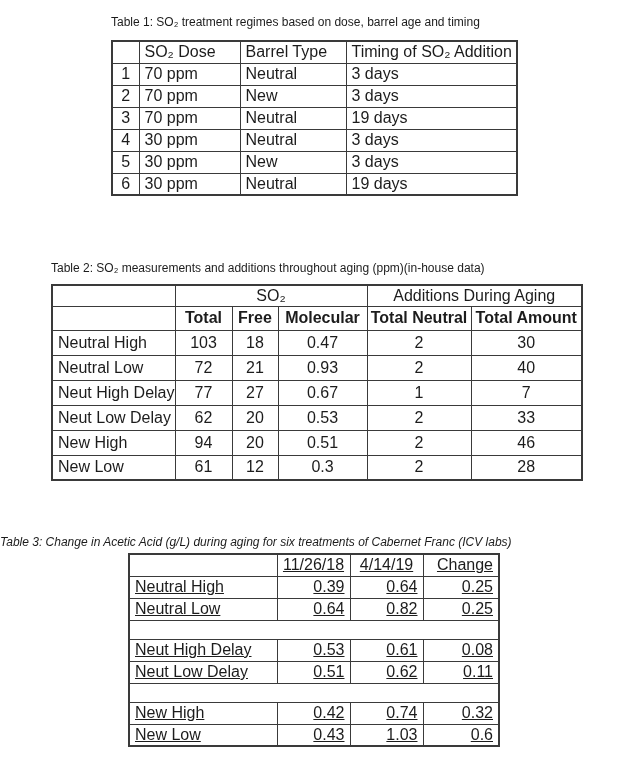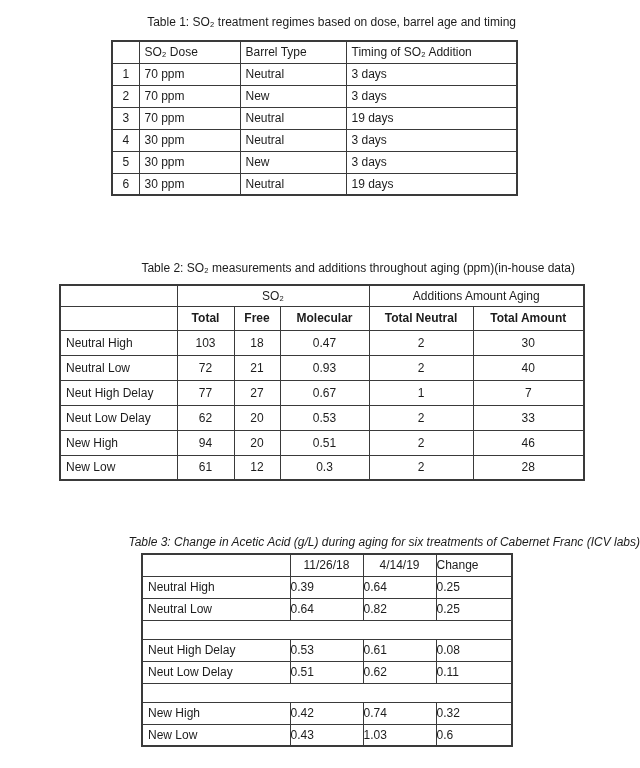--- a/index.html
+++ b/index.html
@@ -12,60 +12,60 @@
     width: 640px;
     height: 768px;
     background: #ffffff;
     color: #1c1c1c;
     font-size: 12px;
     overflow: hidden;
   }
   .caption {
     position: absolute;
     display: flex;
-    justify-content: flex-end;
+    justify-content: flex-start;
     white-space: nowrap;
     font-size: 12px;
     color: #1c1c1c;
   }
   table.tbl {
     position: absolute;
     border-collapse: collapse;
     table-layout: fixed;
-    font-size: 12px;
+    font-size: 16px;
     color: #1c1c1c;
   }
   table.tbl td {
     border: 1.5px solid #3a3a3a;
     padding: 0;
     vertical-align: middle;
     overflow: hidden;
     white-space: nowrap;
   }
   table.tbl { border: 2px solid #3a3a3a; }
   .left   { text-align: left;  padding-left: 5px !important; }
   .center { text-align: center; }
-  .right  { text-align: left; padding-right: 5px !important; }
+  .right  { text-align: right; padding-right: 5px !important; }
   .thick-bottom td { border-bottom-width: 2.5px; }
 
   
   .caption-1 { left: 111px; top: 15px; width: 405px; }
   .t1 { left: 111px; top: 40px; }
   .t1 tr { height: 22px; }
 
   
   .caption-2 { left: 51px; top: 261px; width: 524px; }
-  .t2 { left: 51px; top: 284px; margin-left: 8px; }
+  .t2 { left: 51px; top: 284px; }
   .t2 tr.h1 { height: 21px; }
   .t2 tr.h2 { height: 24px; font-weight: bold; }
   .t2 tr.data { height: 25px; }
 
   
   .caption-3 { left: 0px; top: 535px; width: 640px; font-style: italic; }
-  .t3 { left: 141px; top: 553px; }
+  .t3 { left: 128px; top: 553px; text-decoration: underline; }
   .t3 tr { height: 22px; }
   .t3 tr.spacer { height: 19px; }
   .t3 tr.spacer td { border-left: 2px solid #3a3a3a; border-right: 2px solid #3a3a3a; }
 </style>
 </head>
 <body>
 
 <div class="page">
 
   <div class="caption caption-1">
@@ -135,21 +135,21 @@
         <col style="width:57px">
         <col style="width:46px">
         <col style="width:89px">
         <col style="width:104px">
         <col style="width:111px">
     </colgroup>
     <tbody>
         <tr class="h1">
       <td></td>
       <td class="center" colspan="3">SO₂</td>
-      <td class="center" colspan="2">Additions Amount Aging</td>
+      <td class="center" colspan="2">Additions During Aging</td>
     </tr>
     <tr class="h2 thick-bottom">
       <td></td>
       <td class="center">Total</td>
       <td class="center">Free</td>
       <td class="center">Molecular</td>
       <td class="center">Total Neutral</td>
       <td class="center">Total Amount</td>
     </tr>
     <tr class="data">

